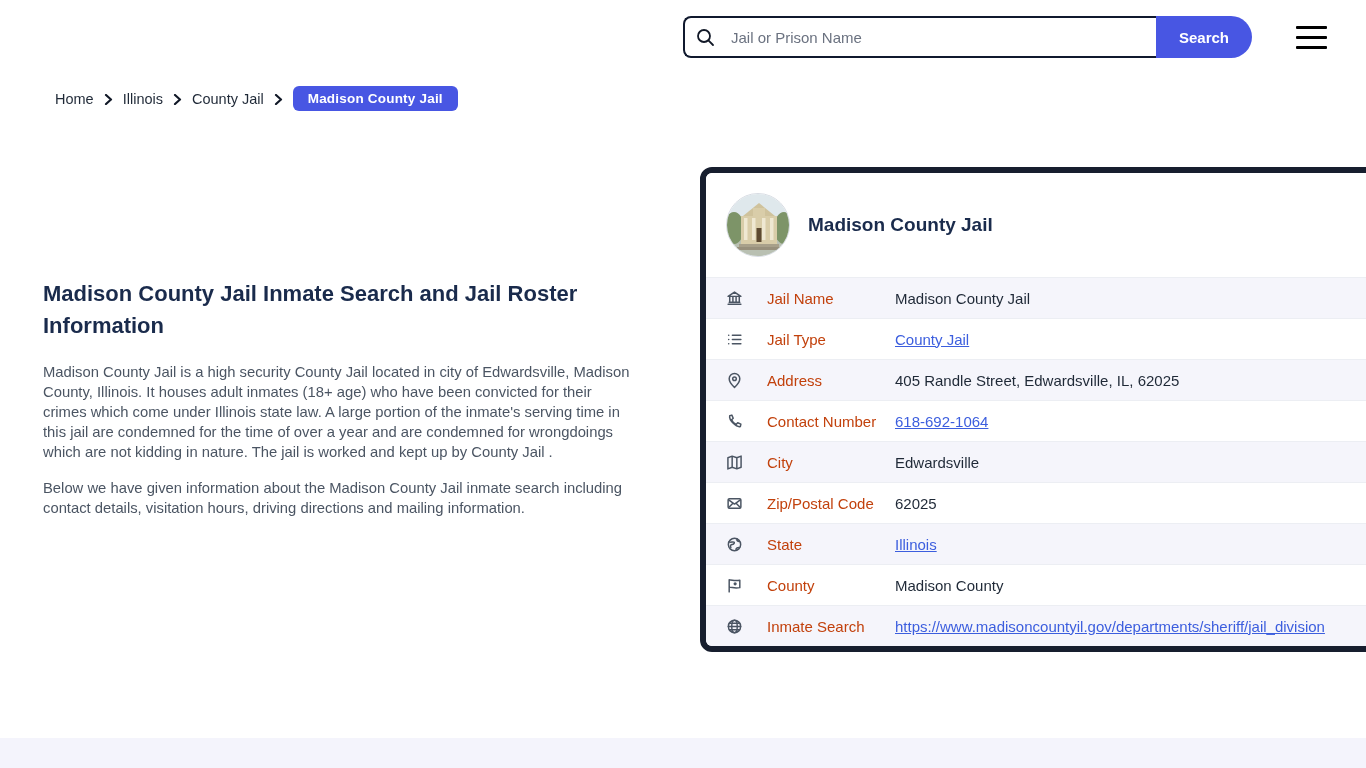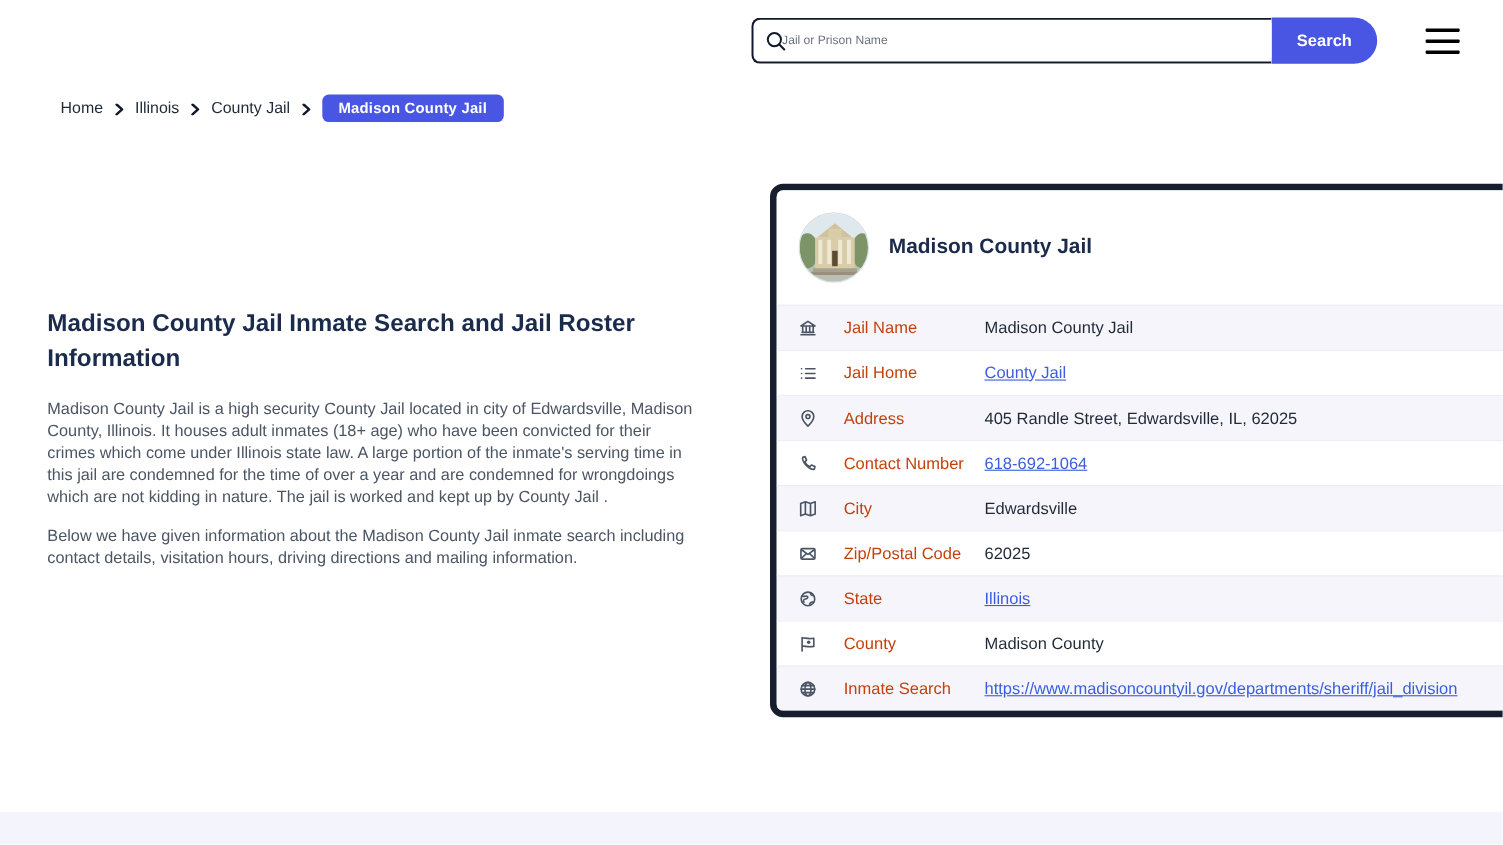--- a/index.html
+++ b/index.html
@@ -26,21 +26,21 @@
   }
   .search-box {
     flex: 1; position: relative; background: #fff;
     border: 2px solid #10192e; border-right: none;
     border-radius: 8px 0 0 8px;
     display: flex; align-items: center;
   }
   .search-box .mag { position: absolute; left: 10px; top: 9px; }
   .search-input {
     width: 100%; height: 100%; border: none; outline: none;
-    padding-left: 26px; font-size: 11px; color: #1f2937;
+    padding-left: 46px; font-size: 15px; color: #1f2937;
     font-family: "Liberation Sans", sans-serif; background: transparent;
   }
   .search-input::placeholder { color: #6b7280; }
   .search-btn {
     width: 96px; border: none; cursor: pointer;
     background: #4856e3; color: #fff; font-weight: 700; font-size: 15px;
     border-radius: 0 21px 21px 0;
     font-family: "Liberation Sans", sans-serif;
   }
   .menu-btn {
@@ -194,21 +194,21 @@
           </span>
           <span class="row-label">Jail Name</span>
           <span class="row-value">Madison County Jail</span>
         </div>
         <div class="info-row">
           <span class="row-icon">
             <svg width="17" height="17" viewBox="0 0 16 16">
               <path fill="none" stroke="#4b5563" stroke-width="1.4" stroke-linecap="round" stroke-linejoin="round" d="M6 4 H14 M6 8 H14 M6 12 H14 M2.5 4 H2.6 M2.5 8 H2.6 M2.5 12 H2.6"></path>
             </svg>
           </span>
-          <span class="row-label">Jail Home</span>
+          <span class="row-label">Jail Type</span>
           <a class="row-value">County Jail</a>
         </div>
         <div class="info-row alt">
           <span class="row-icon">
             <svg width="17" height="17" viewBox="0 0 16 16">
               <path fill="none" stroke="#4b5563" stroke-width="1.4" stroke-linecap="round" stroke-linejoin="round" d="M8 14.5 C8 14.5 3 9.8 3 6.3 A5 5 0 0 1 13 6.3 C13 9.8 8 14.5 8 14.5 Z"></path>
               <circle fill="none" stroke="#4b5563" stroke-width="1.4" stroke-linecap="round" stroke-linejoin="round" cx="8" cy="6.3" r="1.7"></circle>
             </svg>
           </span>
           <span class="row-label">Address</span>

